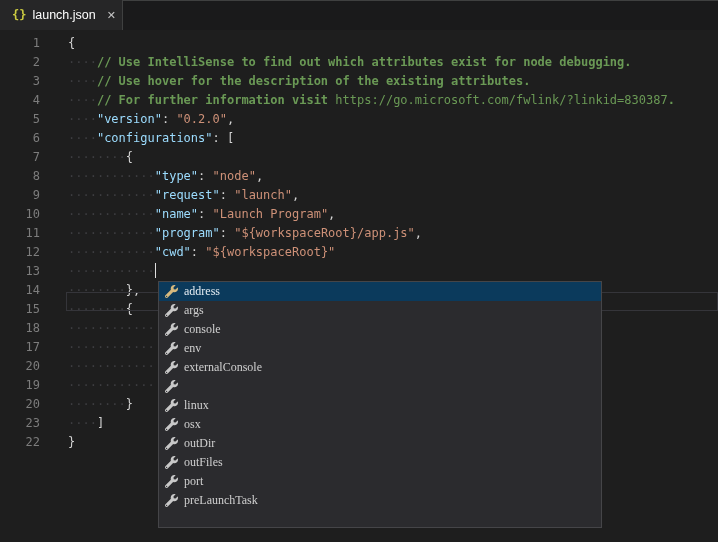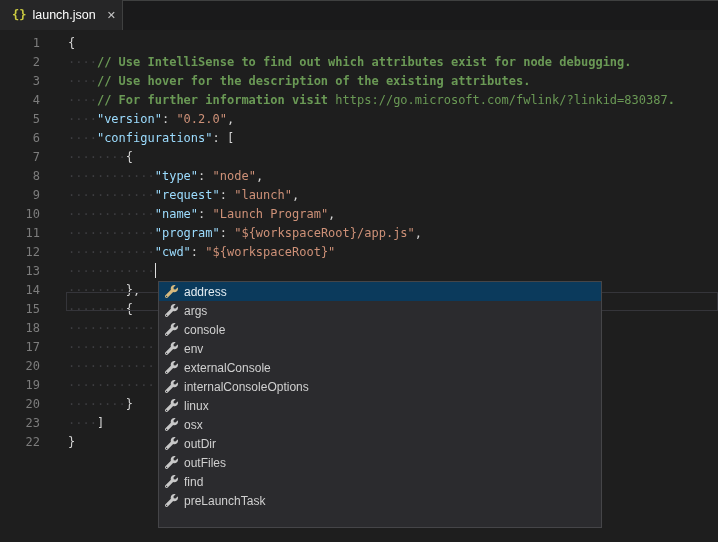--- a/index.html
+++ b/index.html
@@ -44,21 +44,21 @@
 
   
   #suggest {
     position:absolute; left:158px; top:281px; width:444px; height:247px;
     background:#2b2b2e; border:1px solid #454548; overflow:hidden; z-index:5;
   }
   .sg-row { display:flex; align-items:center; height:19px; padding-left:4px; cursor:pointer; }
   .sg-icon { width:16px; height:16px; flex:0 0 16px; display:flex;
              align-items:center; justify-content:center; }
   .sg-icon svg { width:13px; height:13px; display:block; }
-  .sg-label { margin-left:5px; font-family:Liberation Sans, sans-serif;
+  .sg-label { margin-left:5px; font-family:Liberation Serif, serif;
               font-size:12px; color:#d0d0d0; white-space:pre; }
   .sg-selected-block { background:#0b3a5c; }
   .sg-selected-block .sg-label { color:#e4ecf2; }
   .sg-desc-row { display:flex; align-items:center; height:19px; padding-left:25px;
                  background:#0b3a5c; }
   .sg-desc { font-size:12.5px; color:#93aabd; white-space:nowrap; overflow:hidden; }
   .sg-info { margin-left:auto; margin-right:16px; width:14px; height:14px; flex:0 0 14px;
              border-radius:50%; background:#219be0; color:#ffffff; font-size:10px;
              font-weight:bold; display:flex; align-items:center; justify-content:center;
              font-family:"DejaVu Serif", serif; cursor:pointer; }
@@ -159,21 +159,20 @@
             <span class="sg-label">externalConsole</span>
           </div>
         </div>
         <div>
           <div class="sg-row">
             <span class="sg-icon wrench-normal">
               <svg viewBox="0 0 512 512">
                 <path fill="currentColor" d="M507.73 109.1c-2.24-9.03-13.54-12.09-20.12-5.51l-74.36 74.36-67.88-11.31-11.31-67.88 74.36-74.36c6.62-6.62 3.43-17.9-5.66-20.16-47.38-11.74-99.55.91-136.58 37.93-39.64 39.64-50.55 97.1-34.05 147.2L18.74 402.76c-24.99 24.99-24.99 65.51 0 90.5 24.99 24.99 65.51 24.99 90.5 0l213.21-213.21c50.12 16.71 107.47 5.68 147.37-34.22 37.07-37.07 49.7-89.32 37.91-136.73zM64 472c-13.25 0-24-10.75-24-24 0-13.26 10.75-24 24-24s24 10.74 24 24c0 13.25-10.75 24-24 24z"></path>
               </svg>
             </span>
-            <span class="sg-label">internalConsoleOptions</span>
           </div>
         </div>
         <div>
           <div class="sg-row">
             <span class="sg-icon wrench-normal">
               <svg viewBox="0 0 512 512">
                 <path fill="currentColor" d="M507.73 109.1c-2.24-9.03-13.54-12.09-20.12-5.51l-74.36 74.36-67.88-11.31-11.31-67.88 74.36-74.36c6.62-6.62 3.43-17.9-5.66-20.16-47.38-11.74-99.55.91-136.58 37.93-39.64 39.64-50.55 97.1-34.05 147.2L18.74 402.76c-24.99 24.99-24.99 65.51 0 90.5 24.99 24.99 65.51 24.99 90.5 0l213.21-213.21c50.12 16.71 107.47 5.68 147.37-34.22 37.07-37.07 49.7-89.32 37.91-136.73zM64 472c-13.25 0-24-10.75-24-24 0-13.26 10.75-24 24-24s24 10.74 24 24c0 13.25-10.75 24-24 24z"></path>
               </svg>
             </span>
             <span class="sg-label">linux</span>
@@ -209,21 +208,21 @@
             <span class="sg-label">outFiles</span>
           </div>
         </div>
         <div>
           <div class="sg-row">
             <span class="sg-icon wrench-normal">
               <svg viewBox="0 0 512 512">
                 <path fill="currentColor" d="M507.73 109.1c-2.24-9.03-13.54-12.09-20.12-5.51l-74.36 74.36-67.88-11.31-11.31-67.88 74.36-74.36c6.62-6.62 3.43-17.9-5.66-20.16-47.38-11.74-99.55.91-136.58 37.93-39.64 39.64-50.55 97.1-34.05 147.2L18.74 402.76c-24.99 24.99-24.99 65.51 0 90.5 24.99 24.99 65.51 24.99 90.5 0l213.21-213.21c50.12 16.71 107.47 5.68 147.37-34.22 37.07-37.07 49.7-89.32 37.91-136.73zM64 472c-13.25 0-24-10.75-24-24 0-13.26 10.75-24 24-24s24 10.74 24 24c0 13.25-10.75 24-24 24z"></path>
               </svg>
             </span>
-            <span class="sg-label">find</span>
+            <span class="sg-label">port</span>
           </div>
         </div>
         <div>
           <div class="sg-row">
             <span class="sg-icon wrench-normal">
               <svg viewBox="0 0 512 512">
                 <path fill="currentColor" d="M507.73 109.1c-2.24-9.03-13.54-12.09-20.12-5.51l-74.36 74.36-67.88-11.31-11.31-67.88 74.36-74.36c6.62-6.62 3.43-17.9-5.66-20.16-47.38-11.74-99.55.91-136.58 37.93-39.64 39.64-50.55 97.1-34.05 147.2L18.74 402.76c-24.99 24.99-24.99 65.51 0 90.5 24.99 24.99 65.51 24.99 90.5 0l213.21-213.21c50.12 16.71 107.47 5.68 147.37-34.22 37.07-37.07 49.7-89.32 37.91-136.73zM64 472c-13.25 0-24-10.75-24-24 0-13.26 10.75-24 24-24s24 10.74 24 24c0 13.25-10.75 24-24 24z"></path>
               </svg>
             </span>
             <span class="sg-label">preLaunchTask</span>

